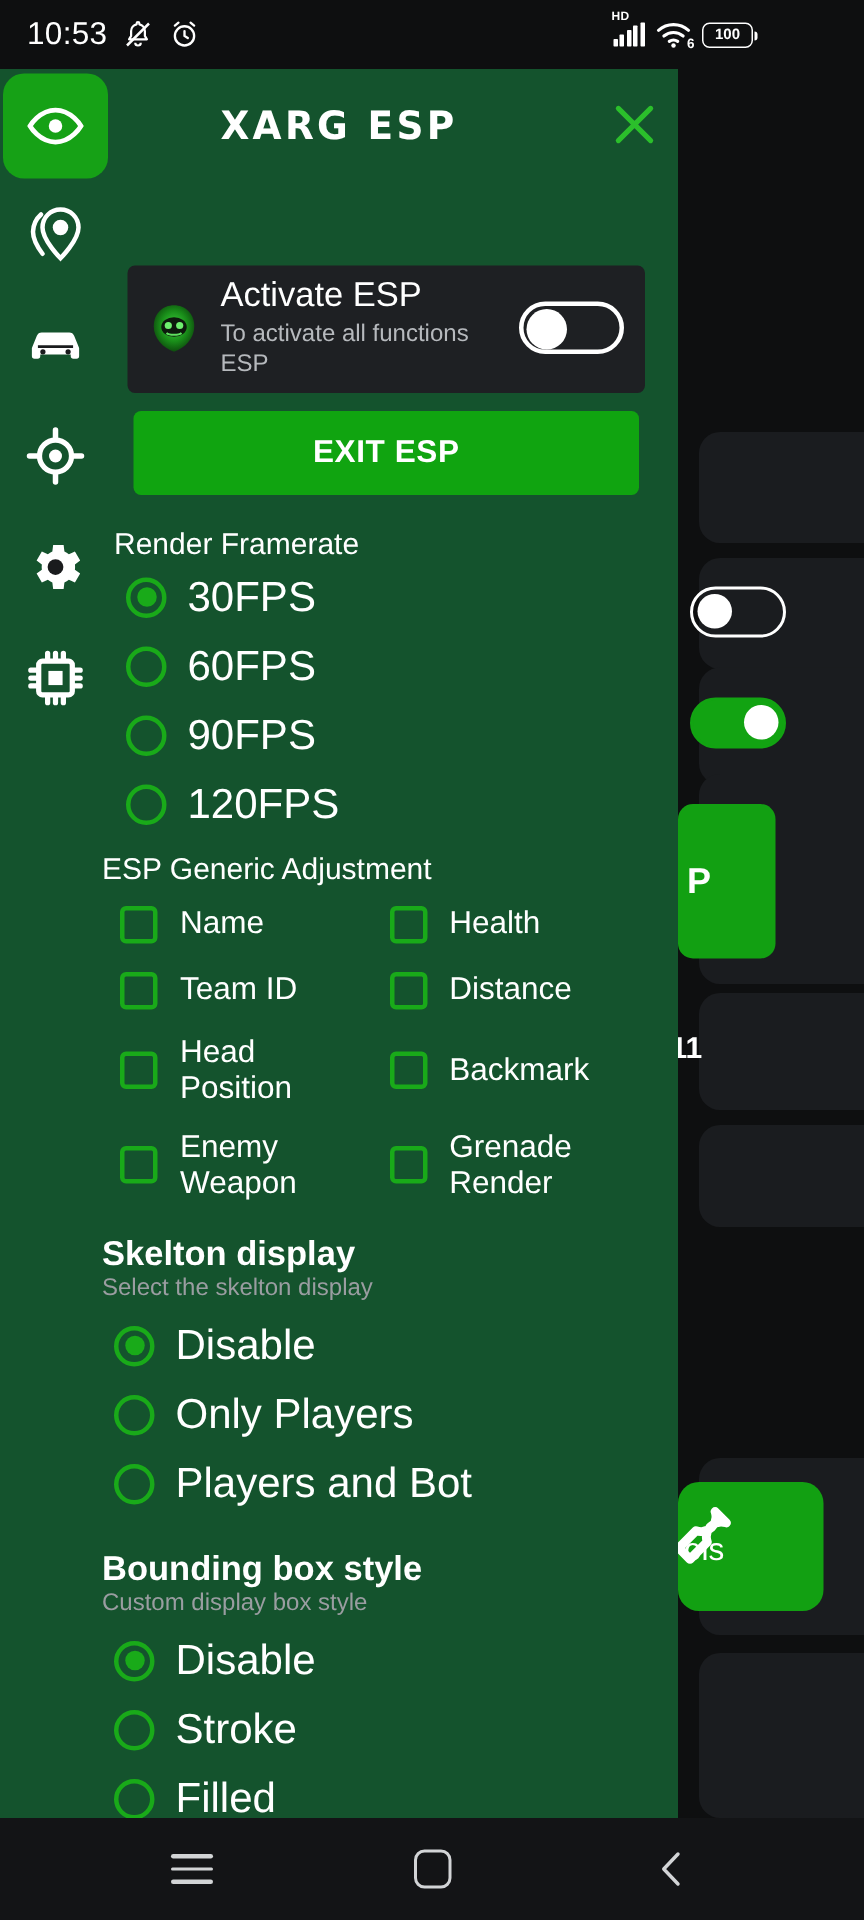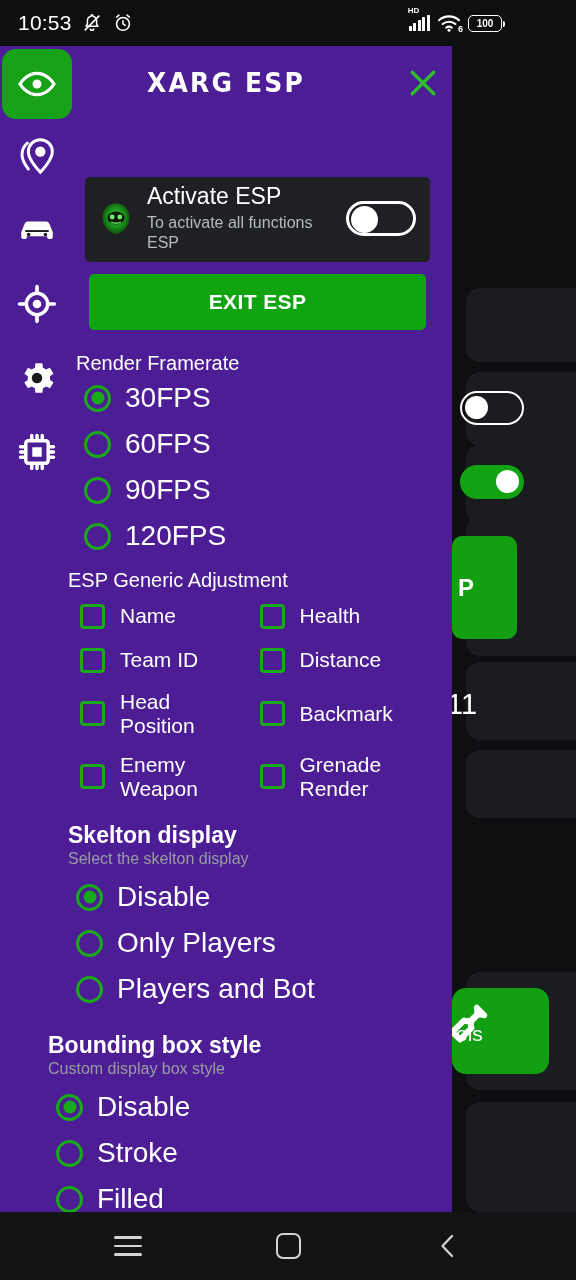--- a/index.html
+++ b/index.html
@@ -48,41 +48,41 @@
   }
   .bg-toggle .knob { position:absolute; top:3px; left:3px; width:23px; height:23px;
     border-radius:50%; background:#fff; }
   .bg-toggle.on { background:#12a312; border-color:#12a312; }
   .bg-toggle.on .knob { left:auto; right:3px; }
   .bg-green-btn {
     position: absolute; background: #12a012; border-radius: 10px;
     color: #fff; display: flex; align-items: center; justify-content: flex-start;
     font-size: 24px; font-weight: 600; padding-left: 6px; overflow:hidden;
   }
-  .bg-text { position:absolute; color:#fff; font-size:29px; font-weight:400; }
+  .bg-text { position:absolute; color:#fff; font-size:20px; font-weight:700; }
   .bg-tools-btn {
     position:absolute; background:#12a012; border-radius:14px; overflow:hidden;
   }
   .bg-tools-label { position:absolute; left:4px; bottom:28px; color:#fff; font-size:21px; }
 
   
   .rail { position: absolute; left: 0; top: 46px; width: 74px; z-index: 40; }
   .rail-item {
     width: 74px; height: 74px; display: flex; align-items: center; justify-content: center;
   }
   .rail-item.active {
     width: 70px; height: 70px; margin: 3px 0 0 2px; background: #16a116; border-radius: 14px;
   }
   .rail-item + .rail-item { margin-top: 0px; }
   .rail svg { display:block; }
 
   
   .overlay {
     position: absolute; left: 0; top: 46px; width: 452px; height: 1166px;
-    background: #4c1d95; z-index: 30;
+    background: #14532d; z-index: 30;
   }
   .ov-header {
     position: absolute; left: 0; top: 0; width: 452px; height: 74px;
     display: flex; align-items: center;
   }
   .ov-title {
     position: absolute; left: 0; right: 0; text-align: center;
     color: #ffffff; font-size: 25px; font-weight: 700;
     letter-spacing: 2.2px; font-family: "DejaVu Sans", sans-serif;
     transform: scaleY(1.04);
@@ -400,21 +400,21 @@
             <span class="radio"></span>
             <span class="radio-lbl">Only Players</span>
           </div>
           <div class="radio-row">
             <span class="radio"></span>
             <span class="radio-lbl">Players and Bot</span>
           </div>
         </div>
       </div>
 
-      <div class="sec" style="margin-top:20px;padding-left:48px">
+      <div class="sec" style="margin-top:20px;padding-left:68px">
         <div class="sec-h big">Bounding box style</div>
         <div class="sec-sub">Custom display box style</div>
         <div style="margin-top:6px">
           <div class="radio-row">
             <span class="radio sel"></span>
             <span class="radio-lbl">Disable</span>
           </div>
           <div class="radio-row">
             <span class="radio"></span>
             <span class="radio-lbl">Stroke</span>

